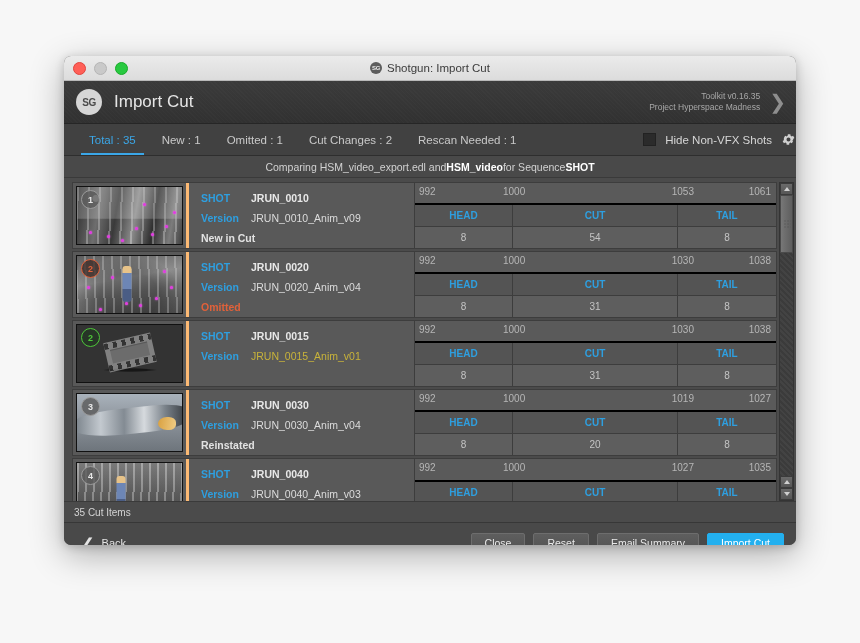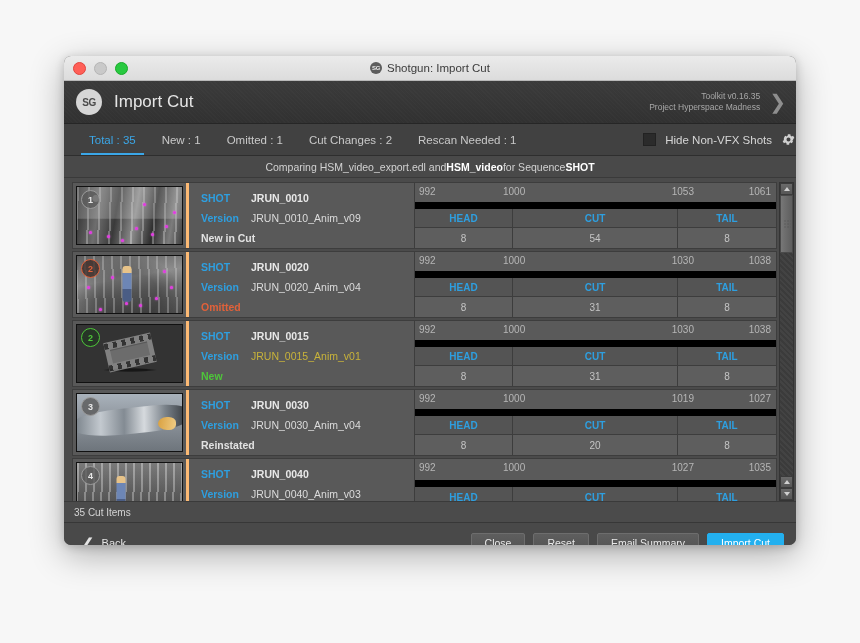--- a/index.html
+++ b/index.html
@@ -330,21 +330,21 @@
   
   .data-cell {
     flex: 1 1 auto;
     display: flex; flex-direction: column;
     border-left: 1px solid #3d3d3d;
   }
   .tc-row {
     height: 21px;
     display: flex; align-items: center;
     background: #5a5a5a;
-    border-bottom: 7px solid #000000;
+    border-bottom: 2px solid #000000;
     font-size: 10px; color: #b6b6b6;
     position: relative;
   }
   .tc { position: absolute; top: 3px; }
   .tc.a { left: 4px; }
   .tc.b { left: 88px; }
   .tc.c { right: 82px; }
   .tc.d { right: 5px; }
   .hdr-row, .val-row { display: flex; height: 22px; }
   .hdr-cell, .val-cell {
@@ -624,23 +624,20 @@
         </div>
         <div class="info-cell">
           <div class="info-line">
             <span class="info-key">SHOT</span>
             <span class="info-val">JRUN_0015</span>
           </div>
           <div class="info-line">
             <span class="info-key">Version</span>
             <span class="info-val yellow">JRUN_0015_Anim_v01</span>
           </div>
-          <div class="info-line">
-            <span class="status new">New</span>
-          </div>
         </div>
         <div class="data-cell">
           <div class="tc-row">
             <span class="tc a">992</span>
             <span class="tc b">1000</span>
             <span class="tc c">1030</span>
             <span class="tc d">1038</span>
           </div>
           <div class="hdr-row">
             <div class="hdr-cell c-head">HEAD</div>

